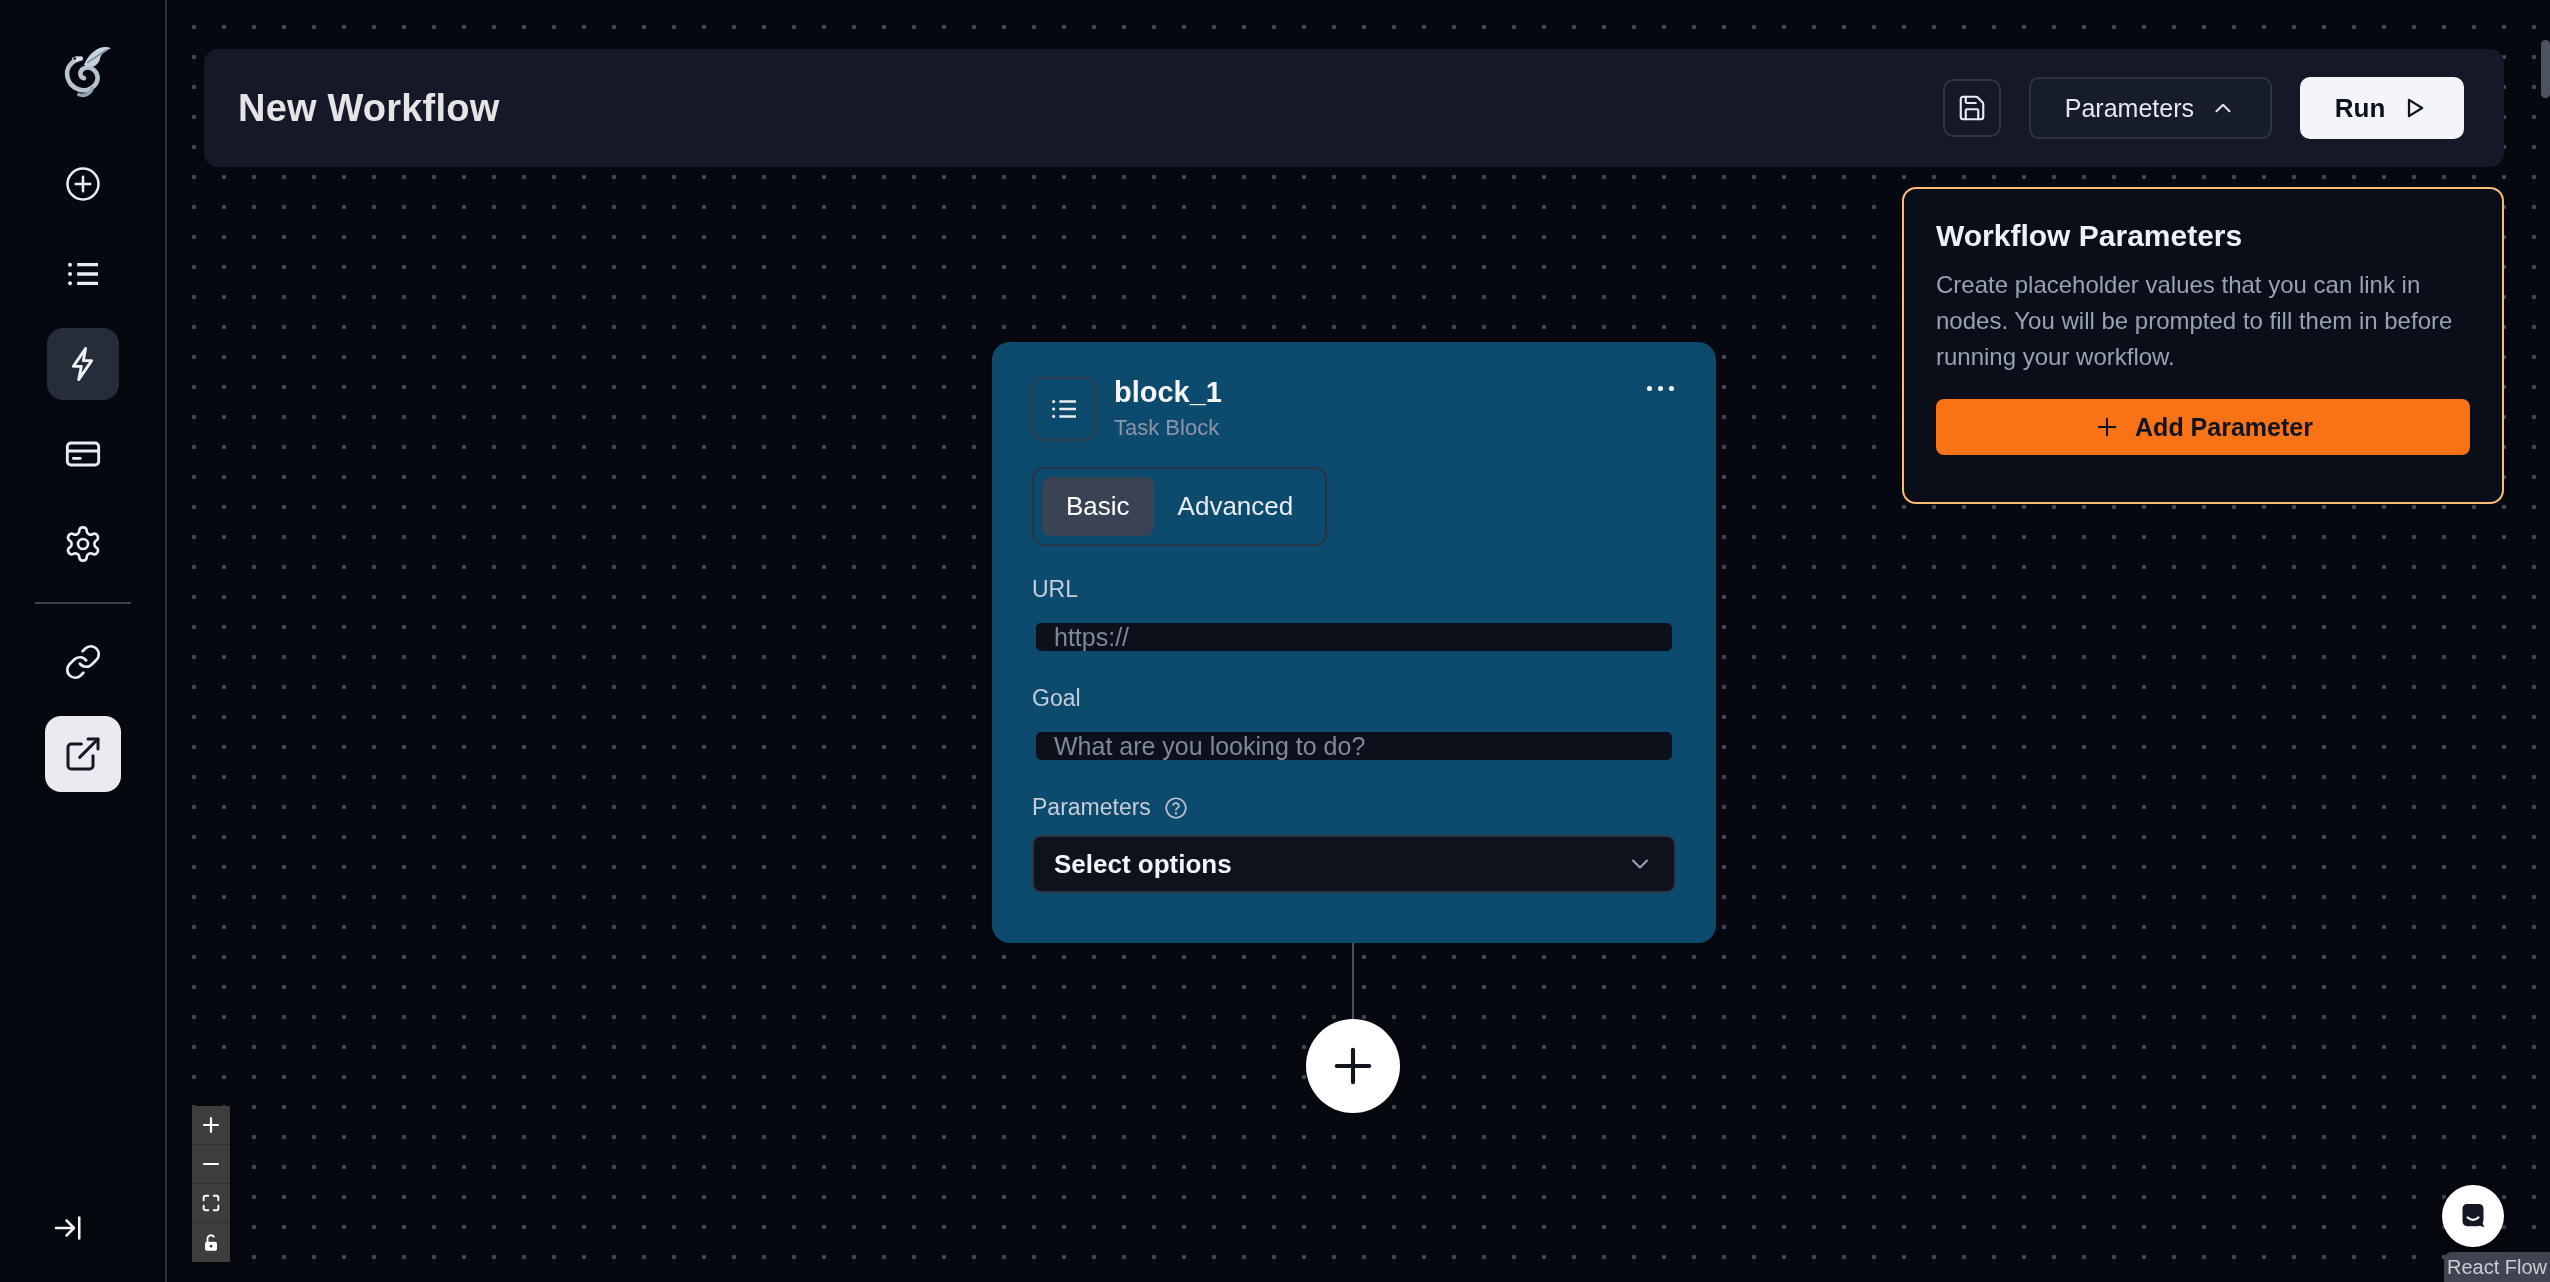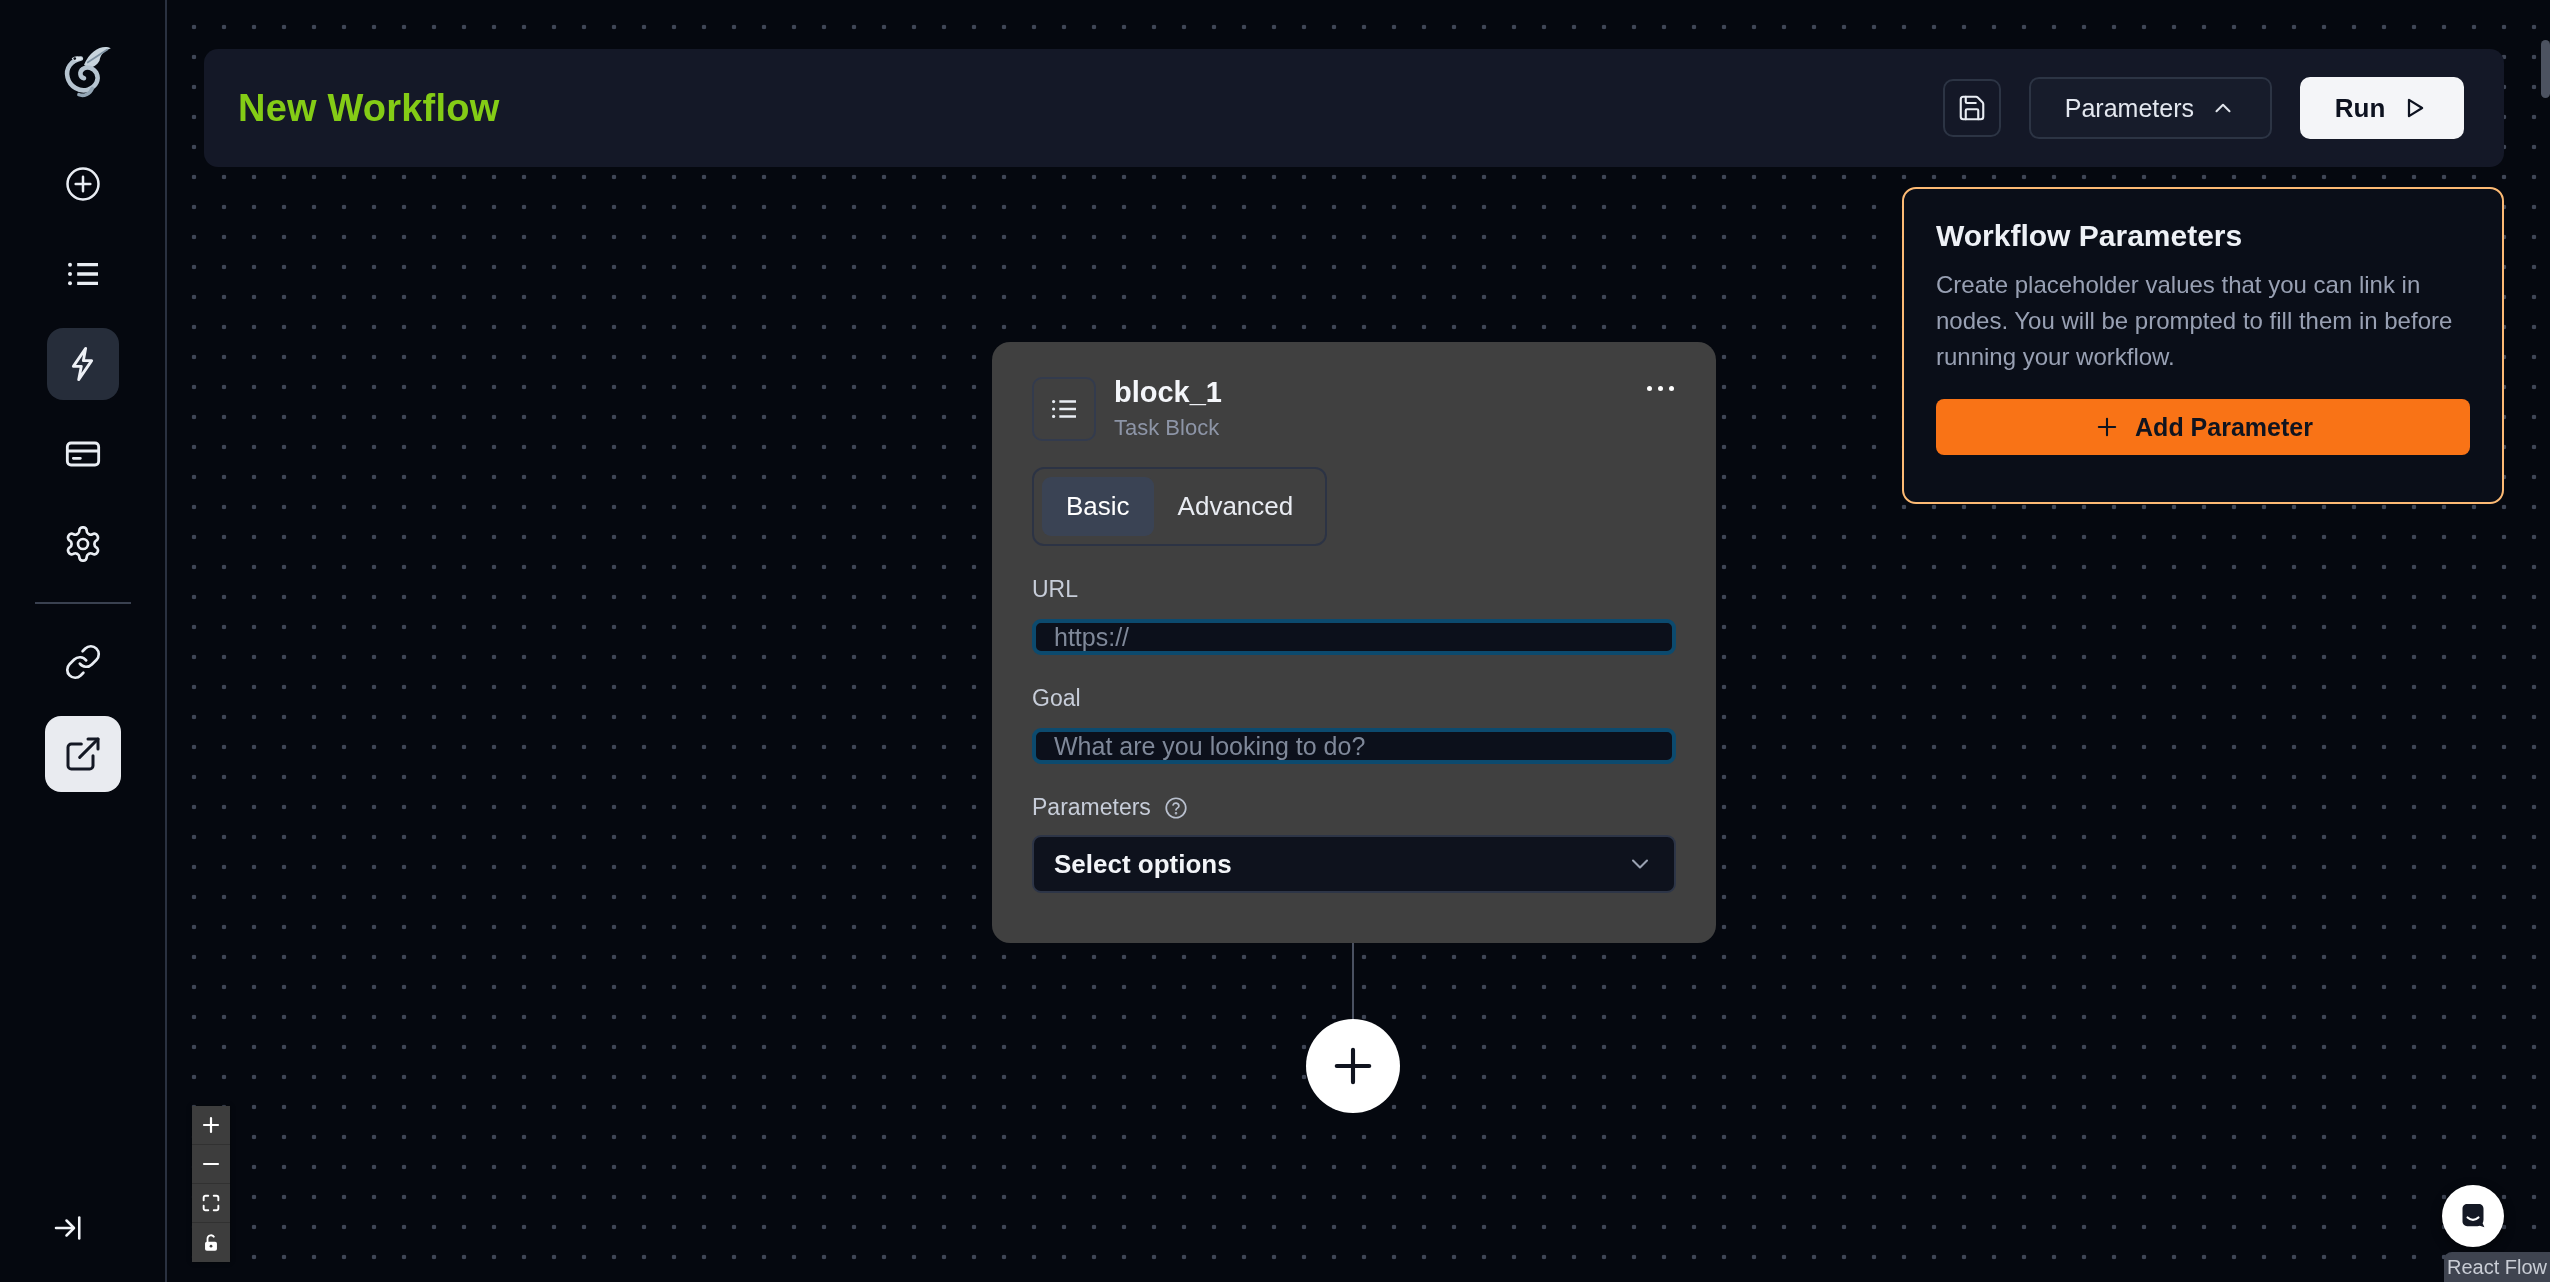--- a/index.html
+++ b/index.html
@@ -37,21 +37,21 @@
   .collapse-btn {
     position:absolute; left:46px; bottom:32px; width:44px; height:44px;
     display:flex; align-items:center; justify-content:center; cursor:pointer;
   }
   
   .header {
     position:absolute; left:204px; top:49px; width:2300px; height:118px;
     background:#141827; border-radius:14px;
     display:flex; align-items:center; padding:0 40px 0 34px;
   }
-  .page-title { font-size:38px; font-weight:600; letter-spacing:.2px; color:#84cc16; }
+  .page-title { font-size:38px; font-weight:600; letter-spacing:.2px; color:#e5e5e5; }
   .header-actions { margin-left:auto; display:flex; align-items:center; gap:28px; }
   .icon-btn {
     width:58px; height:58px; border:2px solid #2c3444; border-radius:10px;
     background:transparent; display:flex; align-items:center; justify-content:center; cursor:pointer;
   }
   .params-btn {
     height:62px; padding:0 34px; border:2px solid #2c3444; border-radius:10px;
     background:#171c2b; display:flex; align-items:center; gap:16px; cursor:pointer;
     font-size:25px; color:#e3e7ef;
   }
@@ -70,21 +70,21 @@
   .params-desc { font-size:24px; line-height:1.5; color:#98a0b3; }
   .add-param-btn {
     margin-top:24px; width:100%; height:56px; border:none; border-radius:8px;
     background:#f97316; color:#10141f; font-size:25px; font-weight:600;
     display:flex; align-items:center; justify-content:center; gap:14px; cursor:pointer;
     font-family:inherit;
   }
   
   .node-card {
     position:absolute; left:992px; top:342px; width:724px; height:601px;
-    background:#404040; border-radius:18px; padding:34px 40px; cursor:grab;
+    background:#0c4a6e; border-radius:18px; padding:34px 40px; cursor:grab;
   }
   .node-head { display:flex; align-items:center; }
   .node-icon-box {
     width:64px; height:64px; border:2px solid #333b4d; border-radius:10px;
     display:flex; align-items:center; justify-content:center; flex:none;
   }
   .node-titles { margin-left:18px; }
   .node-title { font-size:29px; font-weight:700; color:#f4f6fa; }
   .node-subtitle { font-size:22px; color:#8d95a7; margin-top:6px; }
   .node-menu { margin-left:auto; align-self:flex-start; display:flex; gap:6px; padding:10px 2px; cursor:pointer; }

